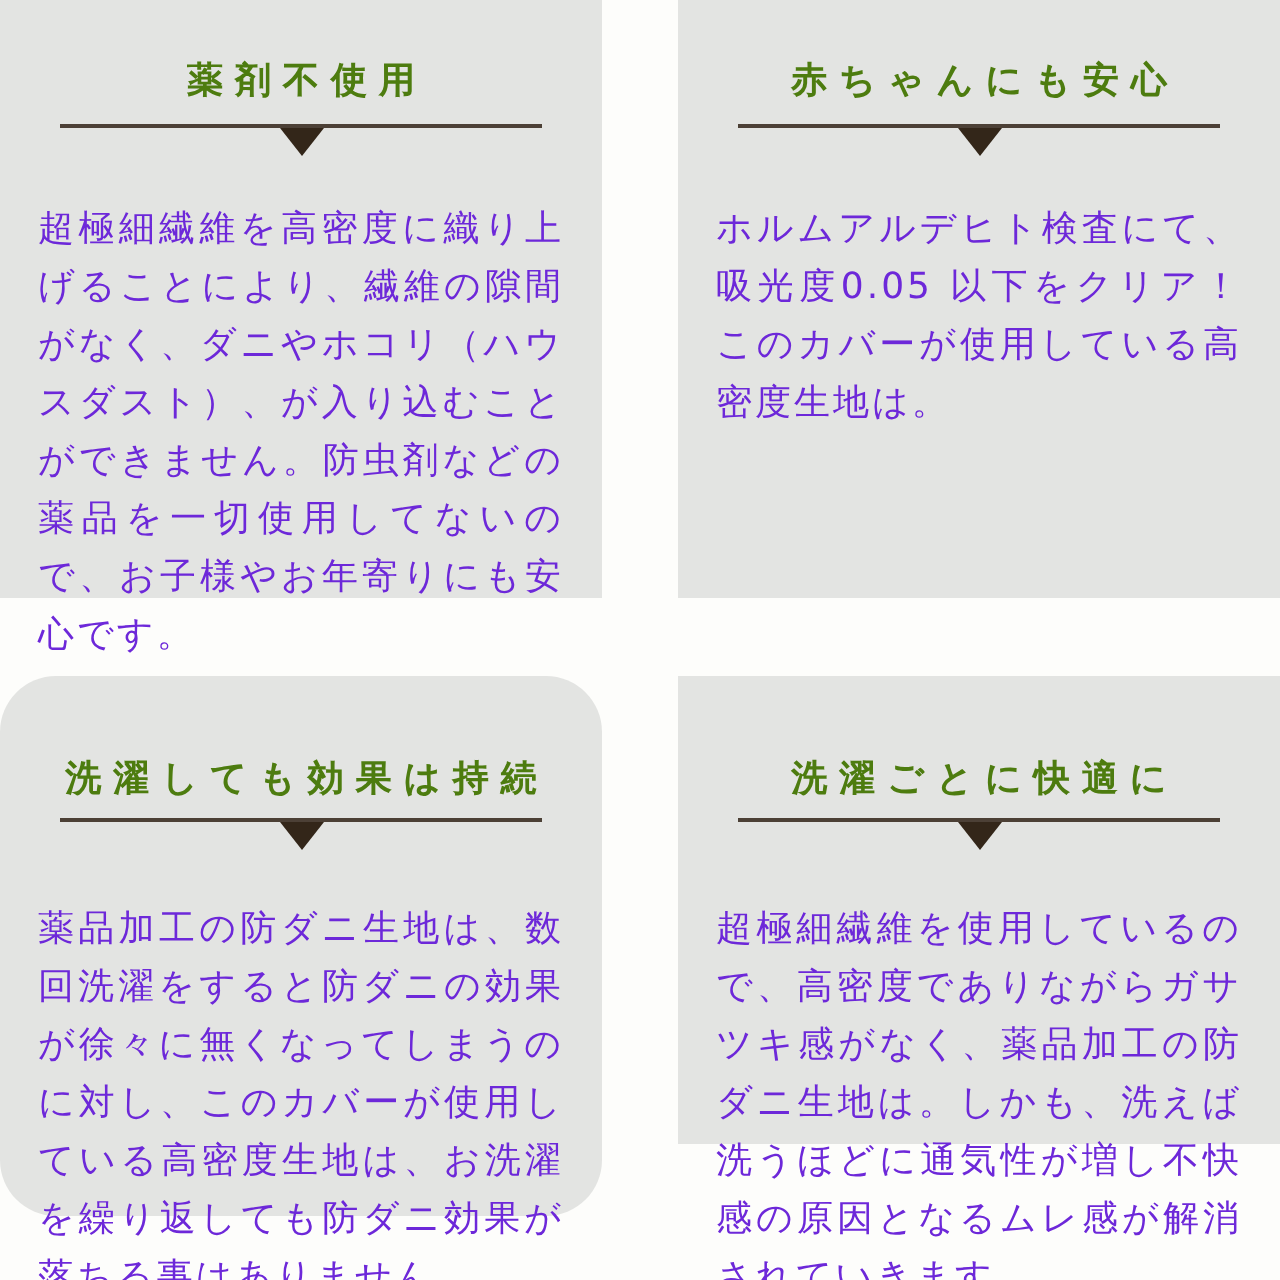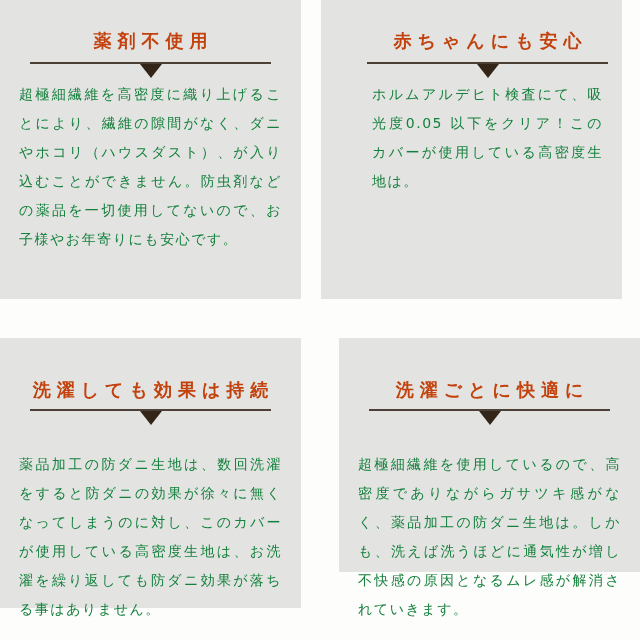--- a/index.html
+++ b/index.html
@@ -9,33 +9,33 @@
     background: #fdfdfb;
     font-family: "DejaVu Sans", "Liberation Sans", sans-serif;
     overflow: hidden;
   }
   .panel {
     position: absolute;
     background: #e3e4e2;
     box-sizing: border-box;
   }
   .panel-tl { left: 0;     top: 0;     width: 301px; height: 299px; }
-  .panel-tr { left: 321px; top: 0;     width: 301px; height: 299px; padding-left: 32px; }
-  .panel-bl { left: 0;     top: 338px; width: 301px; height: 270px; }
+  .panel-tr { left: 339px; top: 0;     width: 301px; height: 299px; }
+  .panel-bl { left: 0;     top: 338px; width: 301px; height: 270px; border-radius: 28px; }
   .panel-br { left: 339px; top: 338px; width: 301px; height: 234px; }
 
   .title {
     margin: 0;
     text-align: center;
     font-size: 18px;
     line-height: 21px;
     font-weight: 700;
     letter-spacing: 6px;
     text-indent: 6px;
-    color: #c2410c;
+    color: #4d7c0f;
   }
   .row-top  .title { margin-top: 30px; }
   .row-bottom .title { margin-top: 41px; }
 
   .rule {
     position: relative;
     width: 241px;
     height: 2px;
     background: #4c4036;
     margin: 11px auto 0 auto;
@@ -46,26 +46,26 @@
     left: 50%;
     top: 2px;
     transform: translateX(-50%);
     width: 0; height: 0;
     border-left: 11px solid transparent;
     border-right: 11px solid transparent;
     border-top: 14px solid #332619;
   }
 
   .body-text {
-    margin: 16px 0 0 0;
+    margin: 36px 0 0 0;
     padding: 0 19px;
-    font-size: 14px;
+    font-size: 18px;
     line-height: 29px;
     letter-spacing: 1.5px;
-    color: #15803d;
+    color: #6d28d9;
     text-align: justify;
   }
   .row-bottom .body-text { margin-top: 39px; }
 </style>
 </head>
 <body>
 
 <section class="panel panel-tl row-top">
   <h2 class="title">薬剤不使用</h2>
   <div class="rule">

